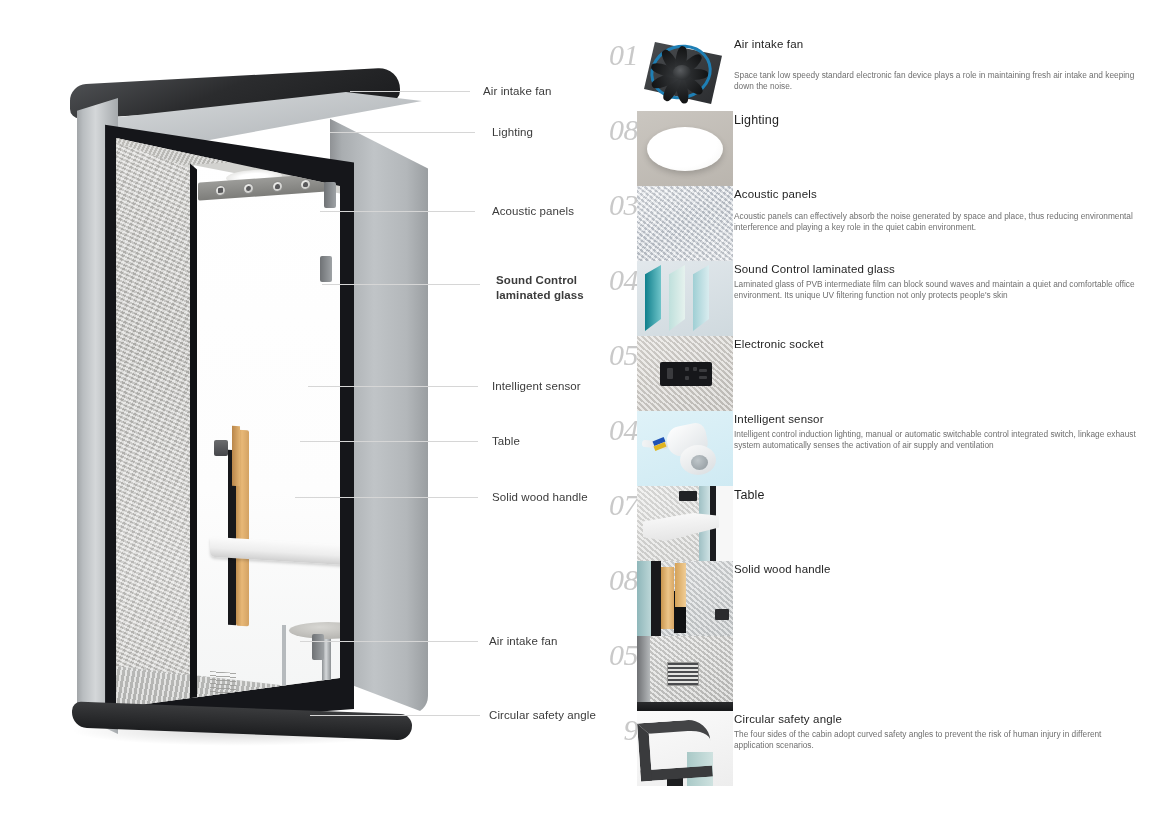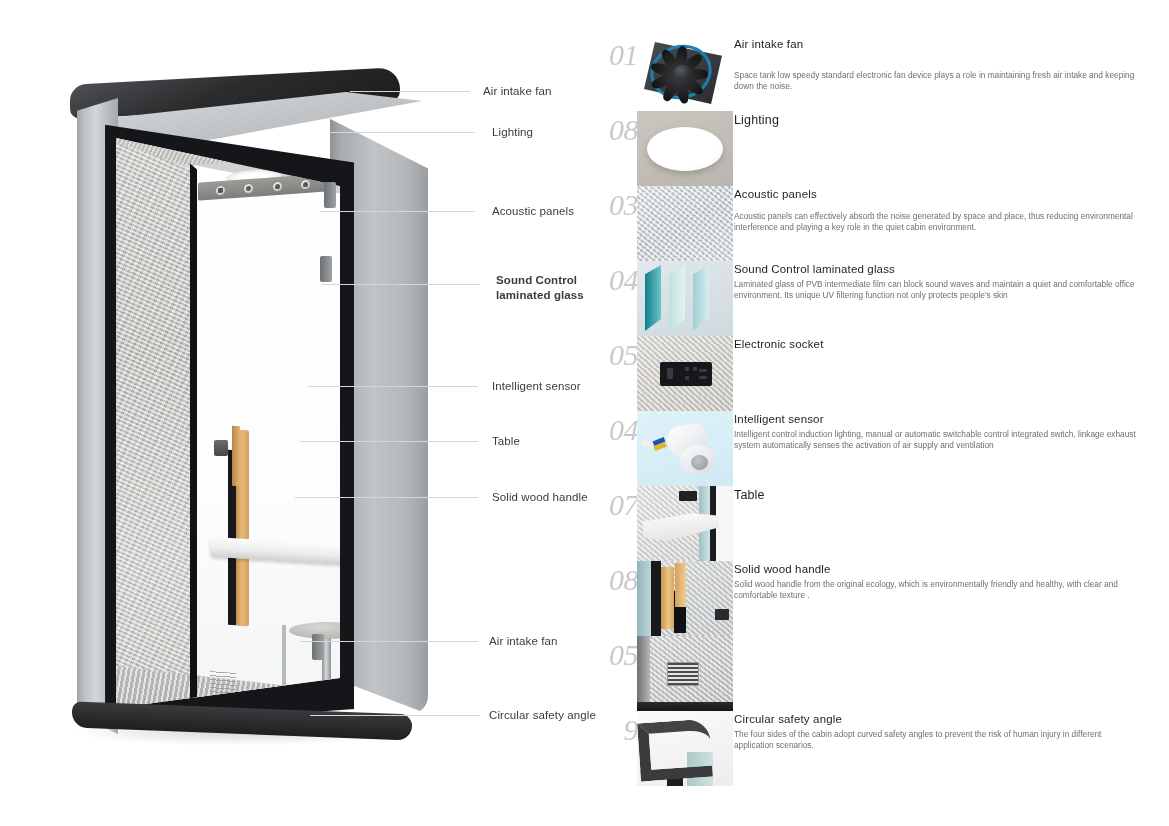--- a/index.html
+++ b/index.html
@@ -669,21 +669,20 @@
           <div class="glassedge"></div>
           <div class="black"></div>
           <div class="wood1"></div>
           <div class="gap"></div>
           <div class="wood2"></div>
           <div class="plug"></div>
         </div>
       </div>
       <div class="f-text" style="top: 2px;">
         <div class="f-title" style="font-size: 11.5px;">Solid wood handle</div>
-        <div class="f-desc" style="margin-top: 4px;">Solid wood handle from the original ecology, which is environmentally friendly and healthy, with clear and comfortable texture .</div>
       </div>
     </div>
     <div class="feature-row" style="top: 636px;">
       <div class="f-num">05</div>
       <div class="f-thumb">
         <div class="art art-felt dark art-vent">
           <div class="panel"></div>
           <div class="grille"></div>
           <div class="floor"></div>
         </div>

